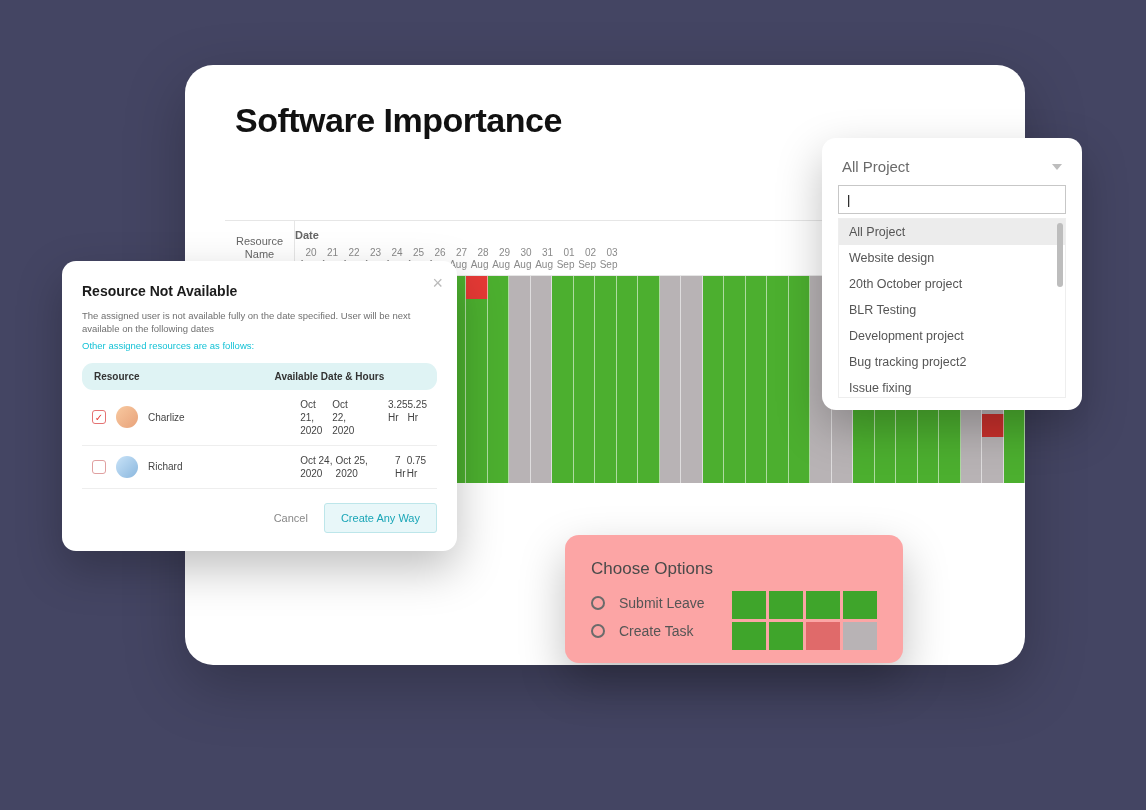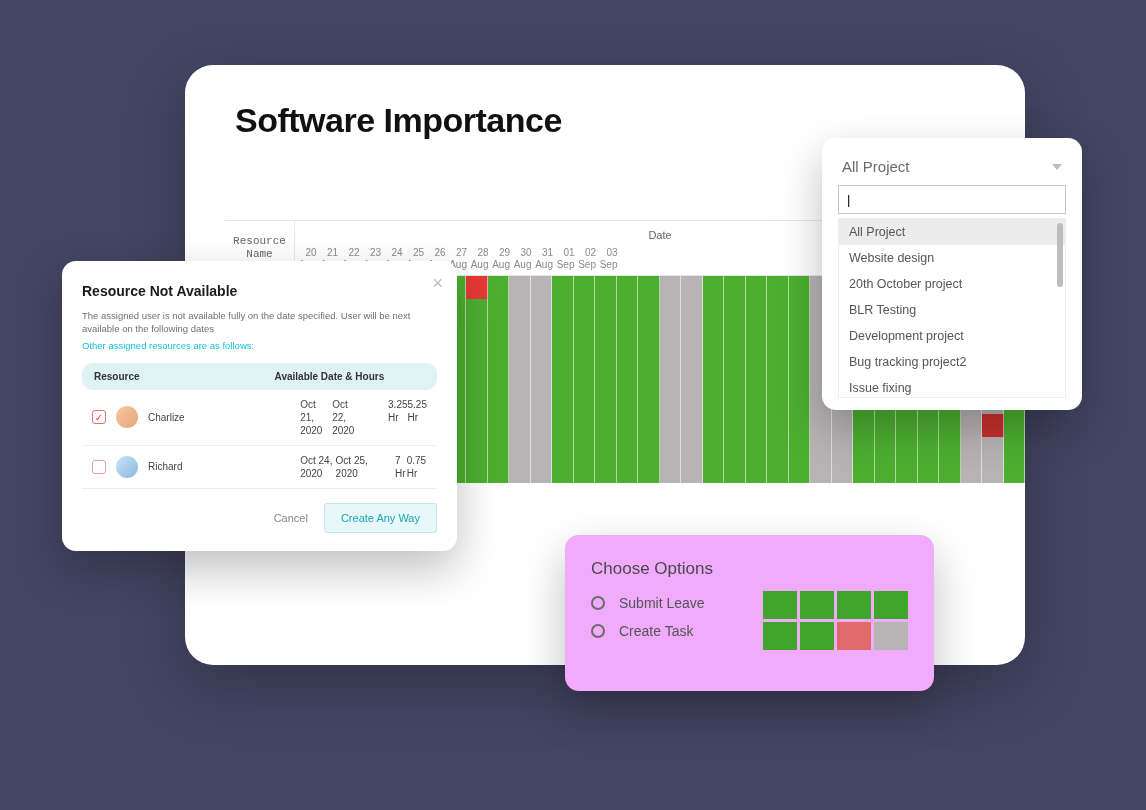--- a/index.html
+++ b/index.html
@@ -37,26 +37,26 @@
     color: #666;
     border-top: 1px solid #e6e6e6;
     border-bottom: 1px solid #e6e6e6;
   }
   .resource-name-col {
     width: 70px;
     padding: 14px 6px;
     border-right: 1px solid #e6e6e6;
     text-align: center;
     line-height: 1.2;
-    font-family: Liberation Mono, monospace;
   }
   .date-super {
     flex: 1;
-    text-align: center;
+    text-align: left;
     padding: 8px 0 2px;
+    font-weight: bold;
   }
   .date-cols {
     display: flex;
     flex: 1;
   }
   .date-col {
     width: 21.5px;
     text-align: right;
     font-size: 10px;
     color: #8a8a8a;
@@ -246,25 +246,25 @@
     right: 2px; top: 4px;
     width: 6px; height: 64px;
     background: #bdbdbd;
     border-radius: 3px;
   }
 
   
   .options-card {
     position: absolute;
     left: 565px; top: 535px;
-    width: 369px;
-    background: #f0abfc;
+    width: 338px;
+    background: #fca5a5;
     border-radius: 14px;
     box-shadow: 0 18px 45px rgba(0,0,0,.25);
-    padding: 24px 26px 40px;
+    padding: 24px 26px 12px;
   }
   .opt-title {
     font-size: 17px;
     color: #4a4a4a;
     margin-bottom: 16px;
   }
   .opt-row {
     display: flex;
     align-items: center;
     gap: 14px;

